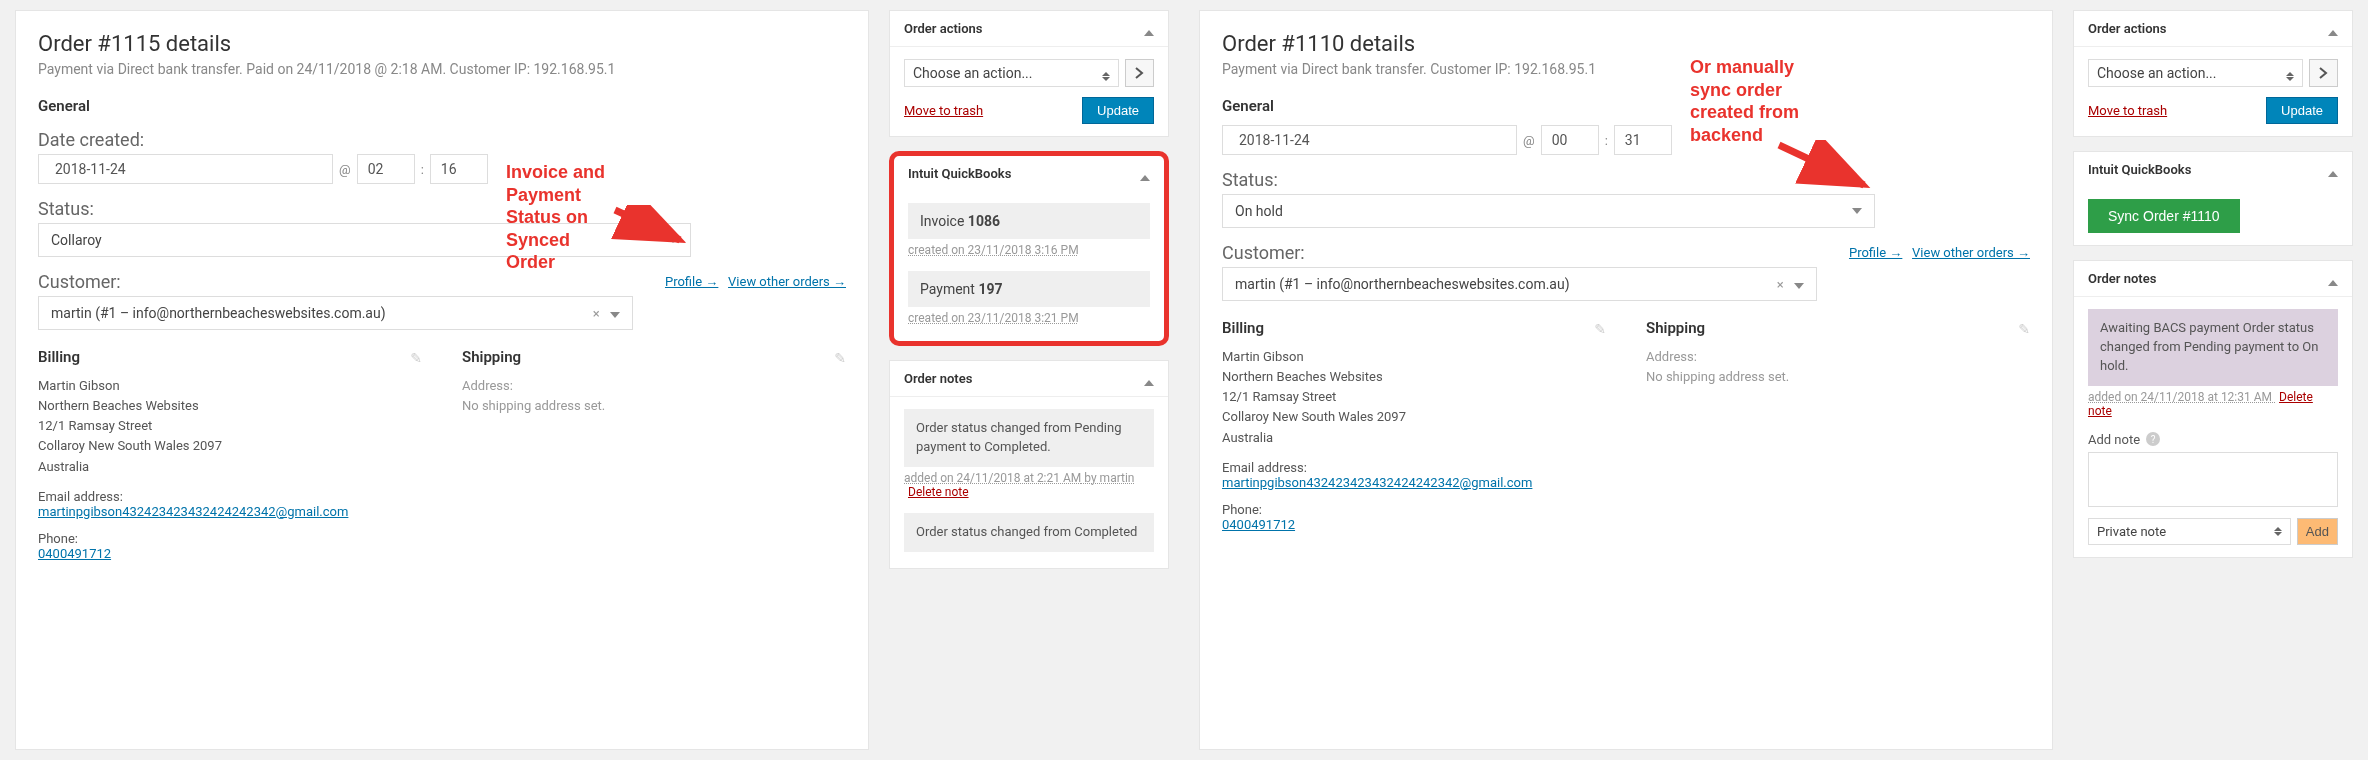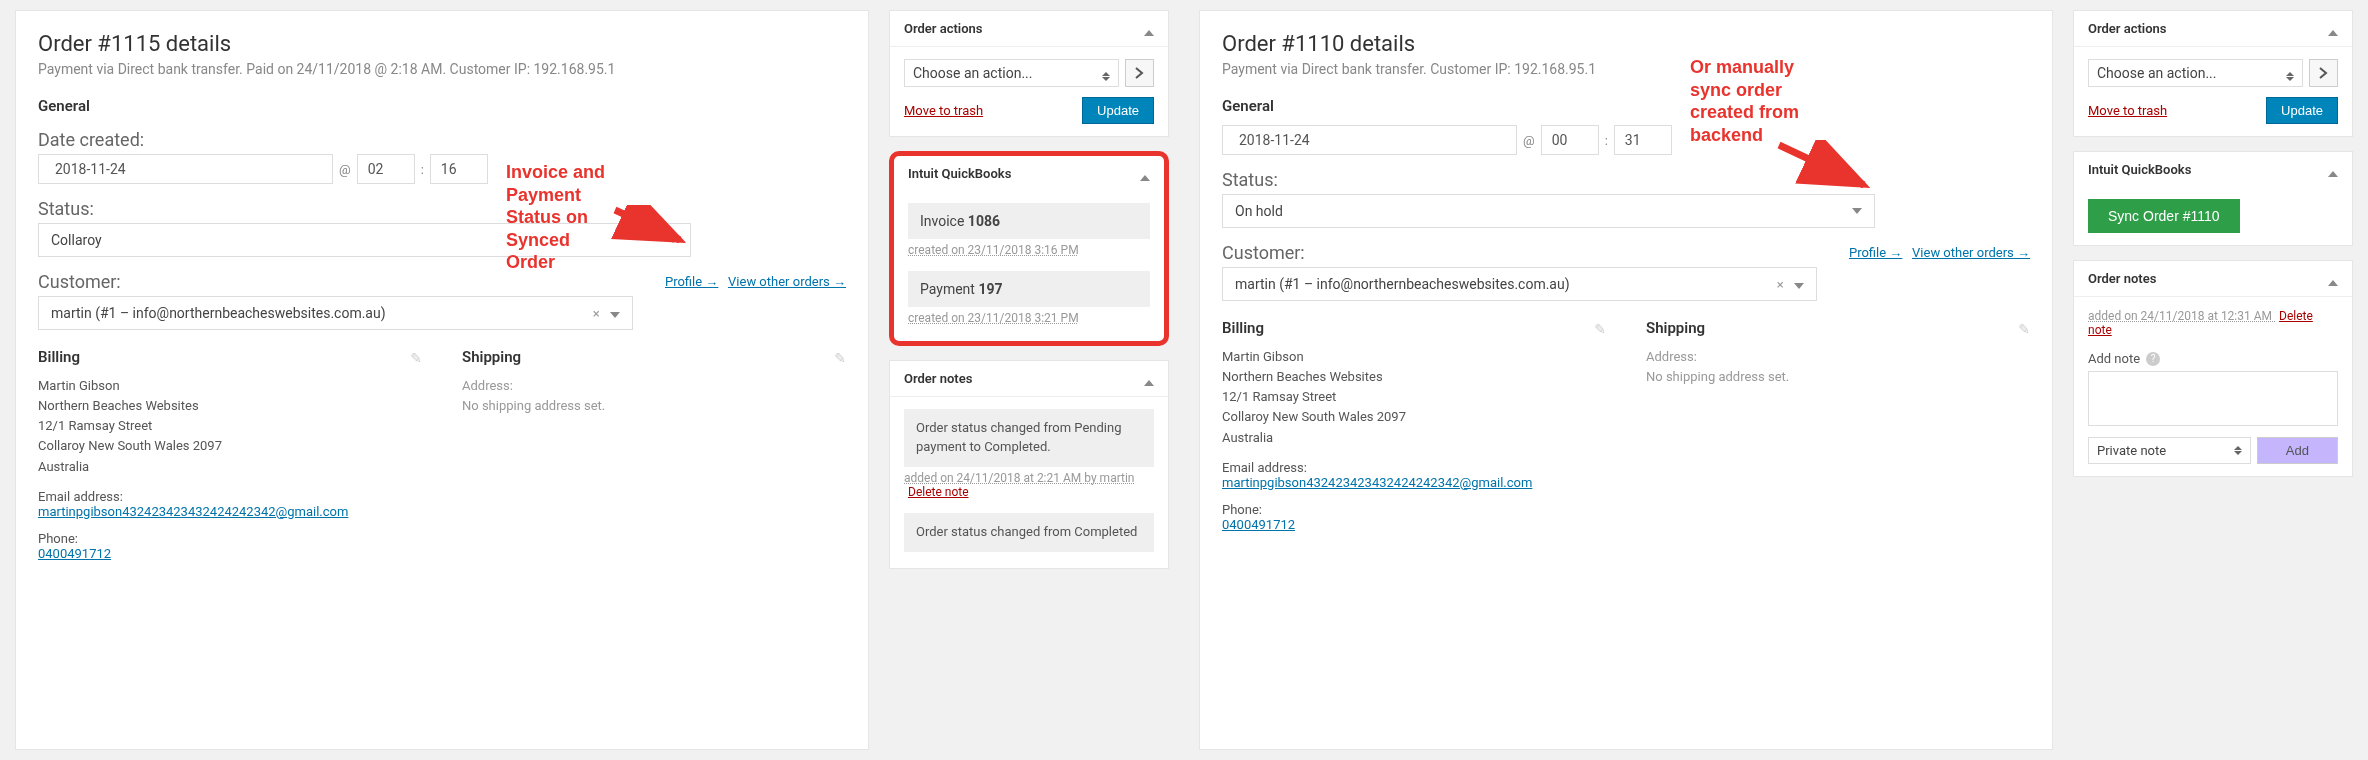--- a/index.html
+++ b/index.html
@@ -251,21 +251,21 @@
     border:1px solid #ddd;
     resize:none;
     font-family:inherit;
     margin-bottom:8px;
   }
   .note-type-row { display:flex; gap:6px;}
   .note-type-sel {
     flex:1;border:1px solid #ddd;padding:5px 8px;display:flex;justify-content:space-between;align-items:center;font-size:13px;
   }
   .add-btn {
-    border:1px solid #ccc;background:#c4b5fd;padding:5px 28px;font-size:13px;cursor:pointer;color:#555;
+    border:1px solid #ccc;background:#fdba74;padding:5px 8px;font-size:13px;cursor:pointer;color:#555;
   }
 </style>
 </head>
 <body>
 
 <div class="half">
   <div class="main-col">
     <h2 class="order-title">Order #1115 details</h2>
     <p class="order-sub">Payment via Direct bank transfer. Paid on 24/11/2018 @ 2:18 AM. Customer IP: 192.168.95.1</p>
 
@@ -513,20 +513,21 @@
         <button class="green">Sync Order #1110</button>
       </div>
     </div>
 
     <div class="panel">
       <div class="panel-head">
         <span>Order notes</span>
         <span class="caret-up"></span>
       </div>
       <div class="panel-body">
+        <div class="note-box purple">Awaiting BACS payment Order status changed from Pending payment to On hold.</div>
         <div class="note-meta">
           <span>added on 24/11/2018 at 12:31 AM</span>
           <a class="del">Delete note</a>
         </div>
 
         <div class="add-note-label">
           <span>Add note</span>
           <span class="help-circ">?</span>
         </div>
         <textarea class="note-ta" style=""></textarea>

